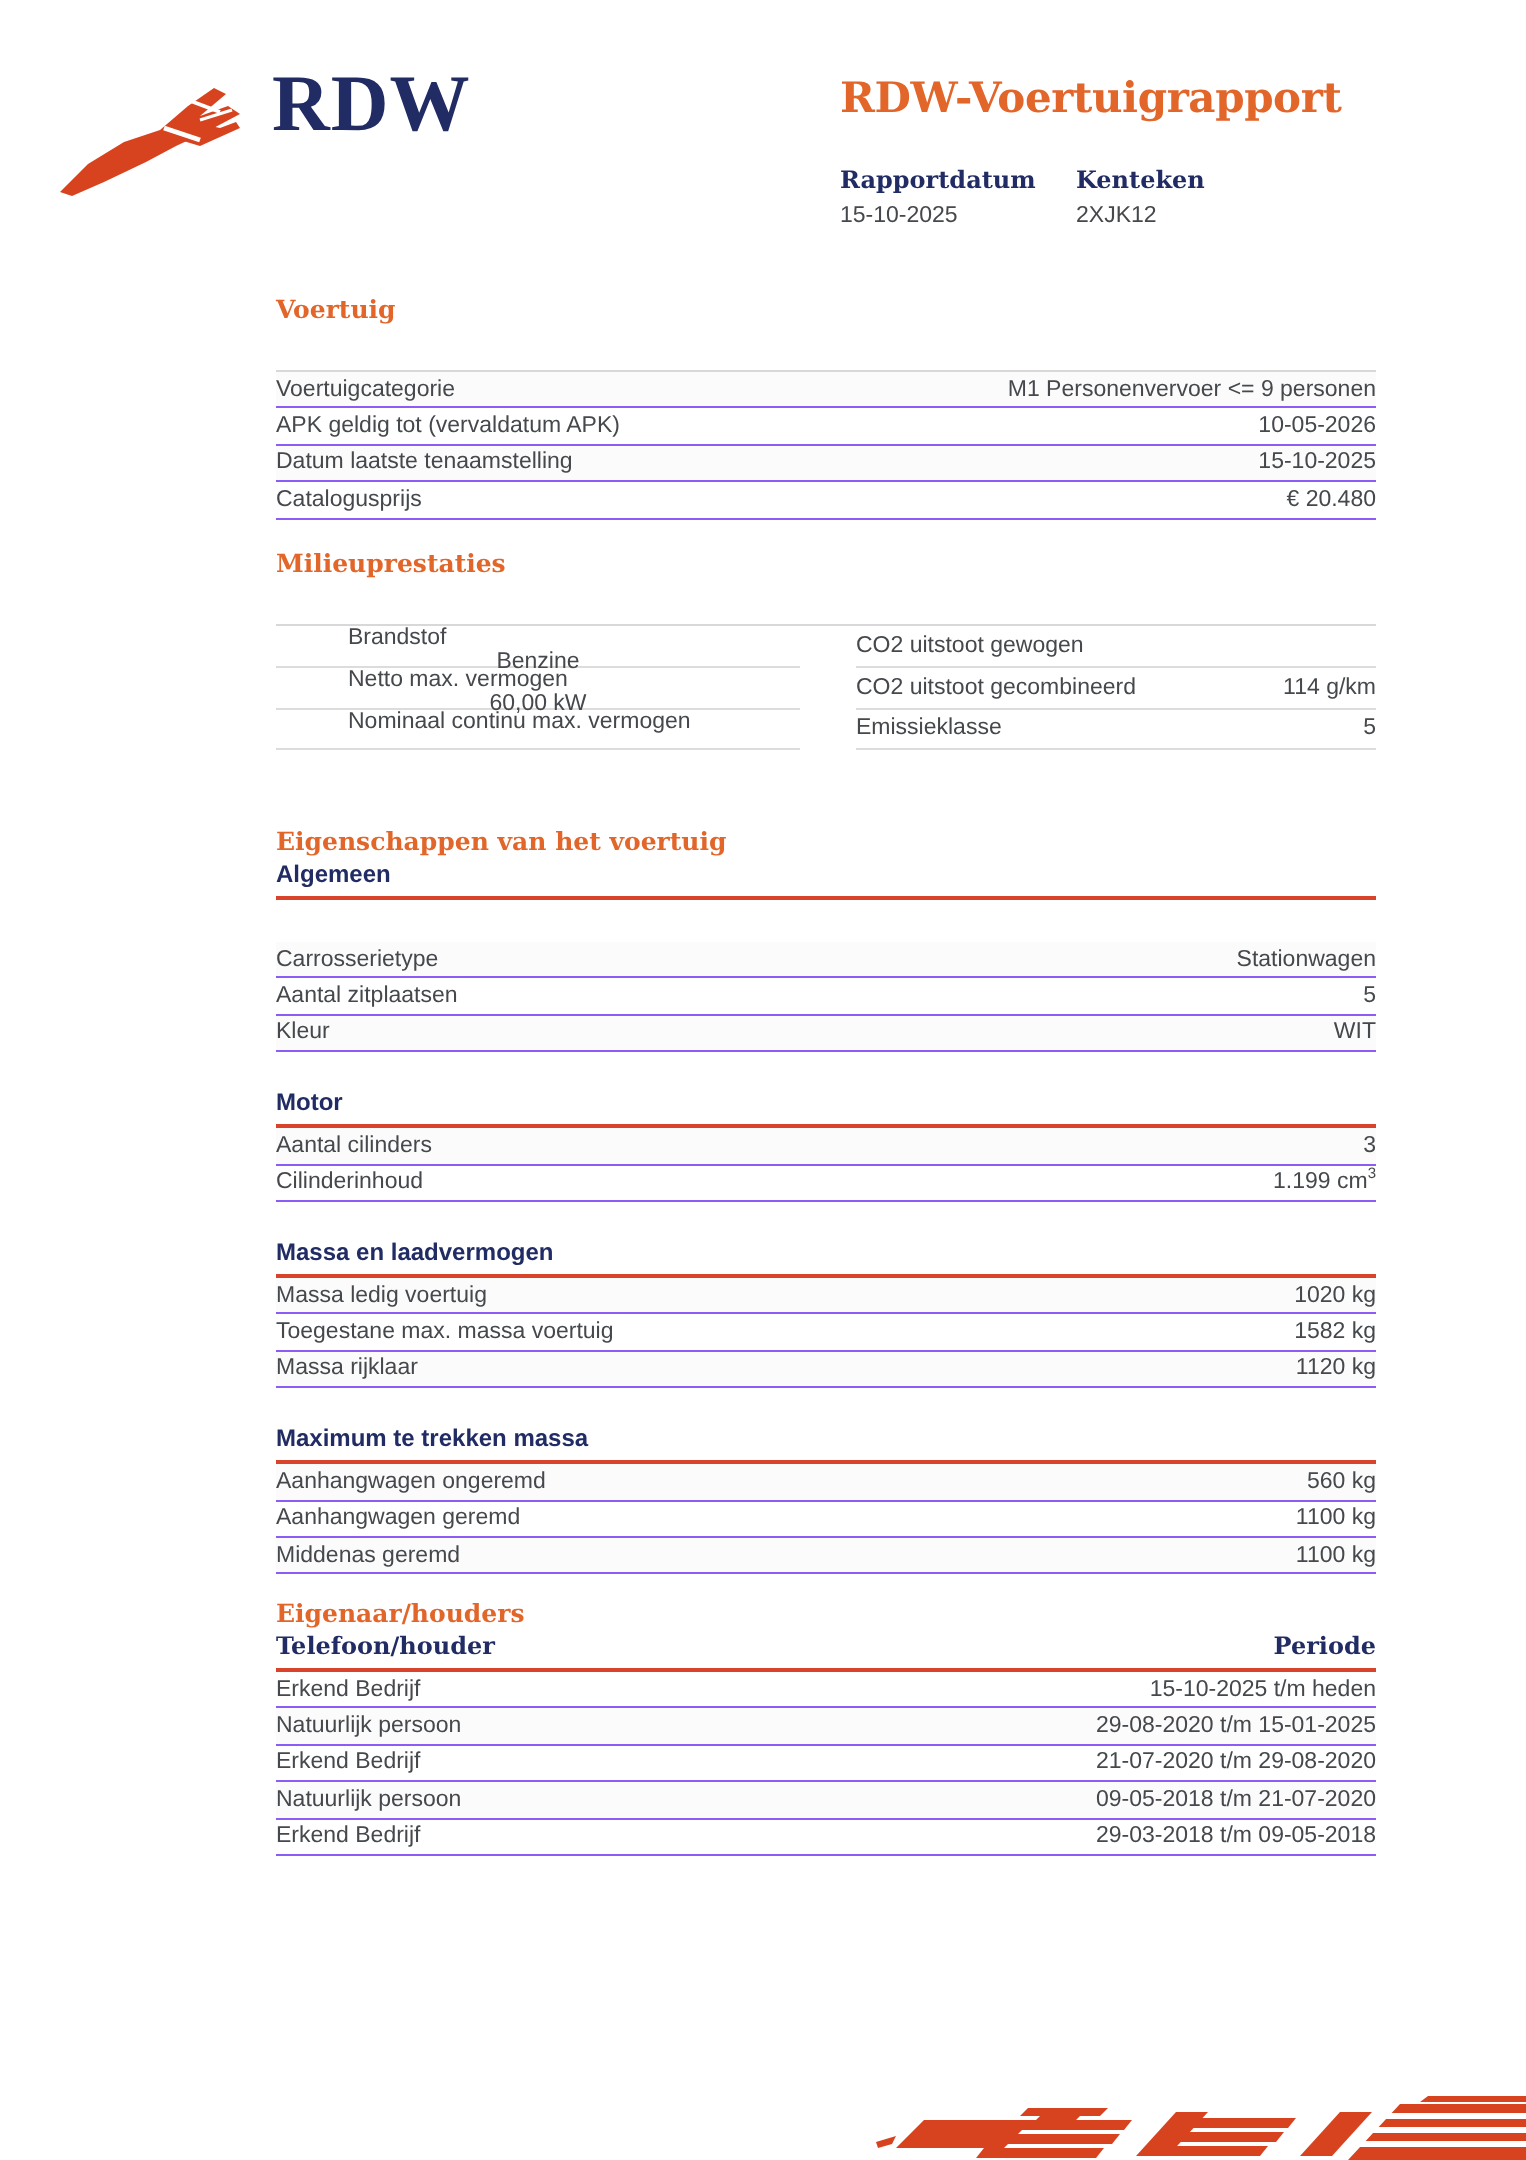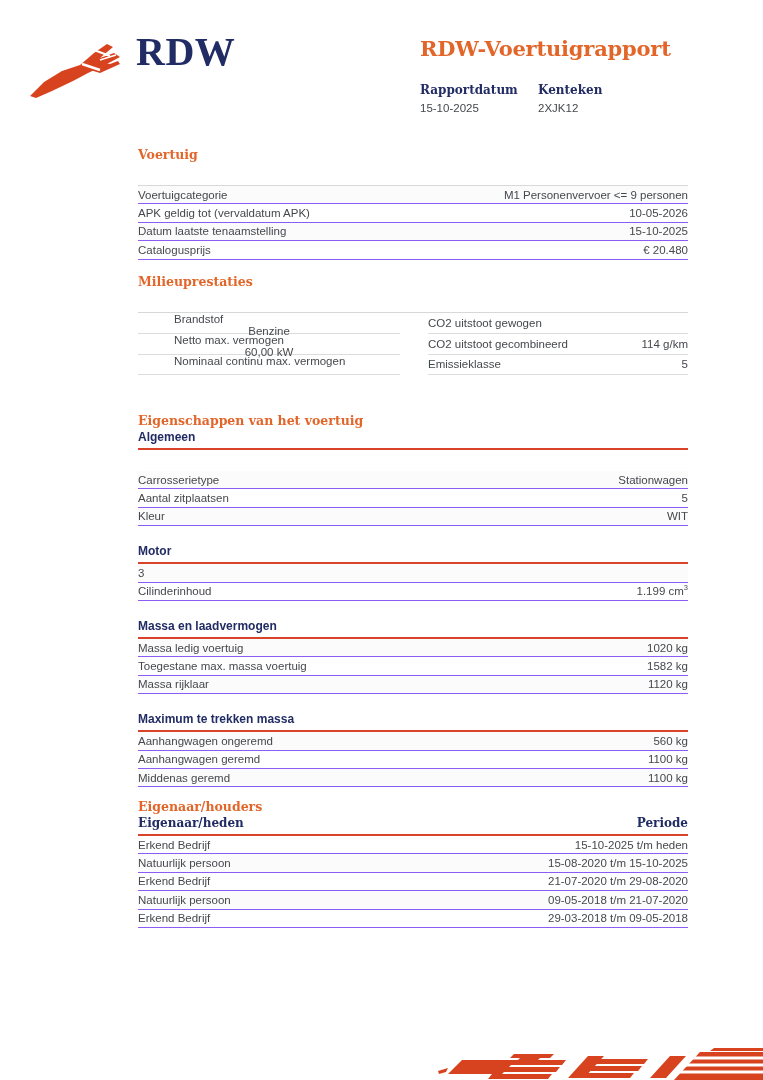--- a/index.html
+++ b/index.html
@@ -192,20 +192,21 @@
       </div>
       <div class="row">
         <span class="lbl">Kleur</span>
         <span class="val">WIT</span>
       </div>
     </div>
 
     <div class="subsec">
       <div class="sub-title">Motor</div>
       <div class="row">
+        <span class="lbl">Aantal cilinders</span>
         <span class="val">3</span>
       </div>
       <div class="row">
         <span class="lbl">Cilinderinhoud</span>
         <span class="val"><span>1.199 cm</span><sup>3</sup></span>
       </div>
     </div>
 
     <div class="subsec">
       <div class="sub-title">Massa en laadvermogen</div>
@@ -236,30 +237,30 @@
       <div class="row">
         <span class="lbl">Middenas geremd</span>
         <span class="val">1100 kg</span>
       </div>
     </div>
   </div>
 
   <div class="section" style="top:799px">
     <div class="sec-title with-sub">Eigenaar/houders</div>
     <div class="own-head">
-      <span class="oh-l">Eigenaar/heden</span>
+      <span class="oh-l">Telefoon/houder</span>
       <span class="oh-r">Periode</span>
     </div>
     <div class="row">
       <span class="lbl">Erkend Bedrijf</span>
       <span class="val">15-10-2025 t/m heden</span>
     </div>
     <div class="row">
       <span class="lbl">Natuurlijk persoon</span>
-      <span class="val">15-08-2020 t/m 15-10-2025</span>
+      <span class="val">29-08-2020 t/m 15-01-2025</span>
     </div>
     <div class="row">
       <span class="lbl">Erkend Bedrijf</span>
       <span class="val">21-07-2020 t/m 29-08-2020</span>
     </div>
     <div class="row">
       <span class="lbl">Natuurlijk persoon</span>
       <span class="val">09-05-2018 t/m 21-07-2020</span>
     </div>
     <div class="row">

